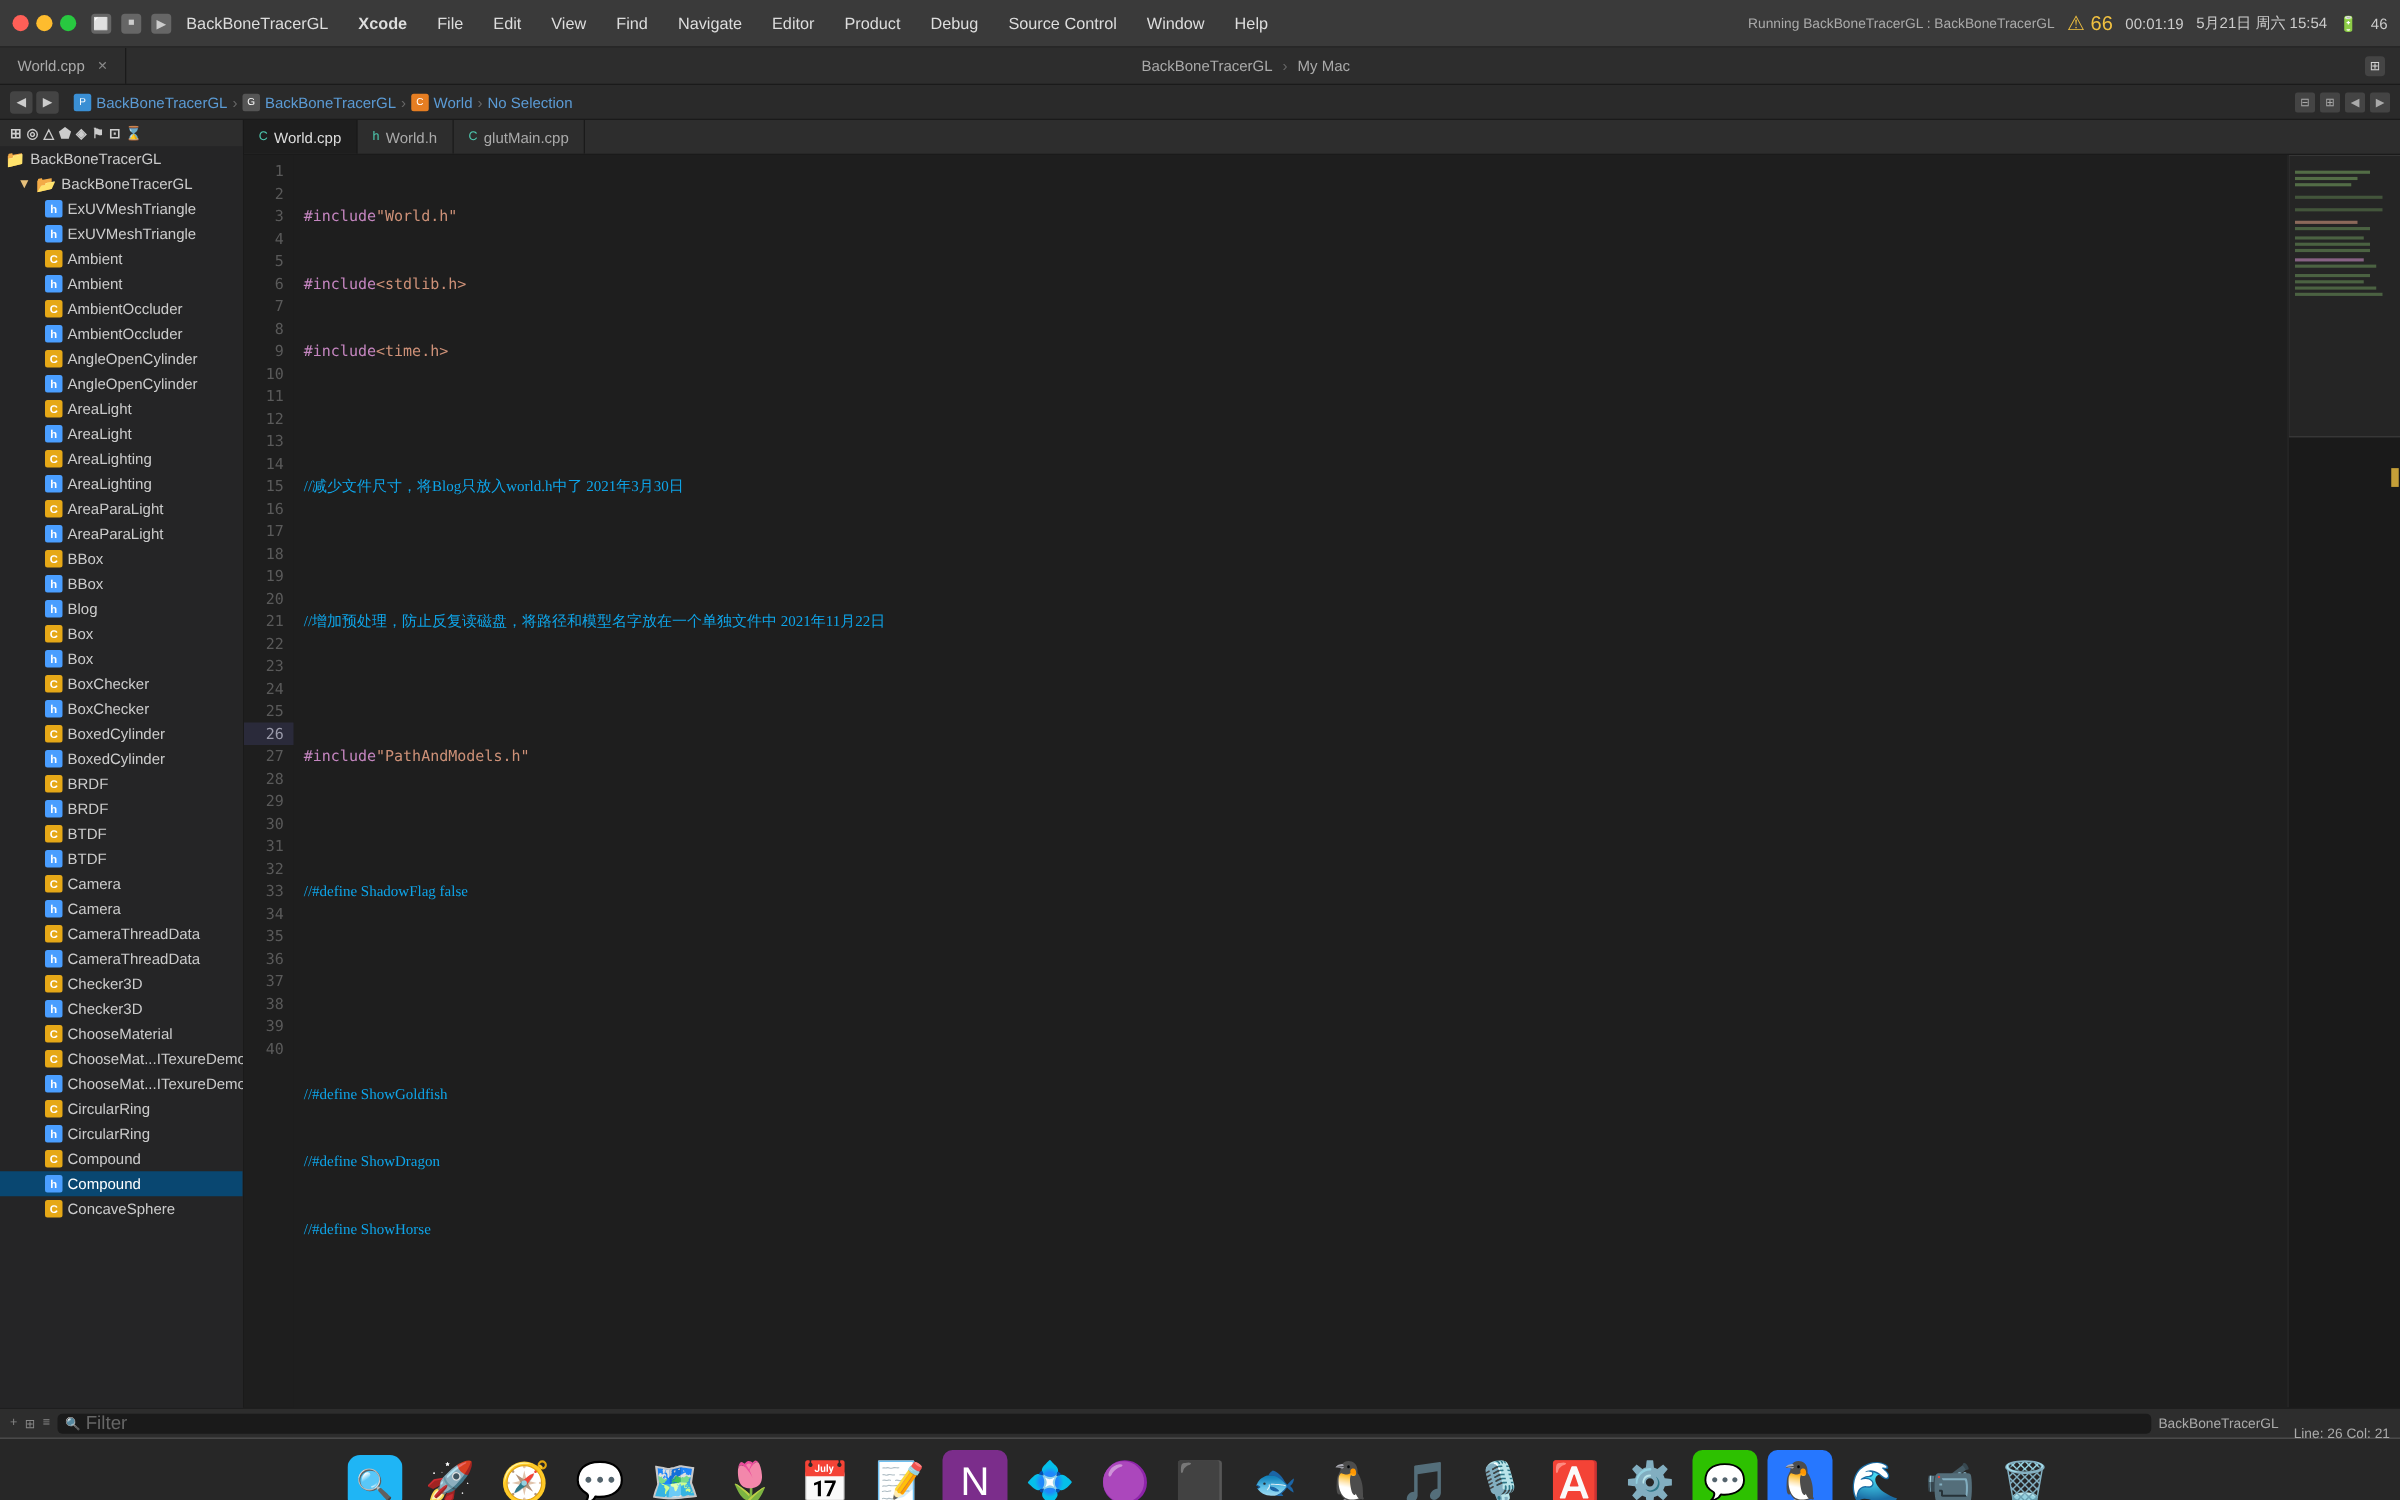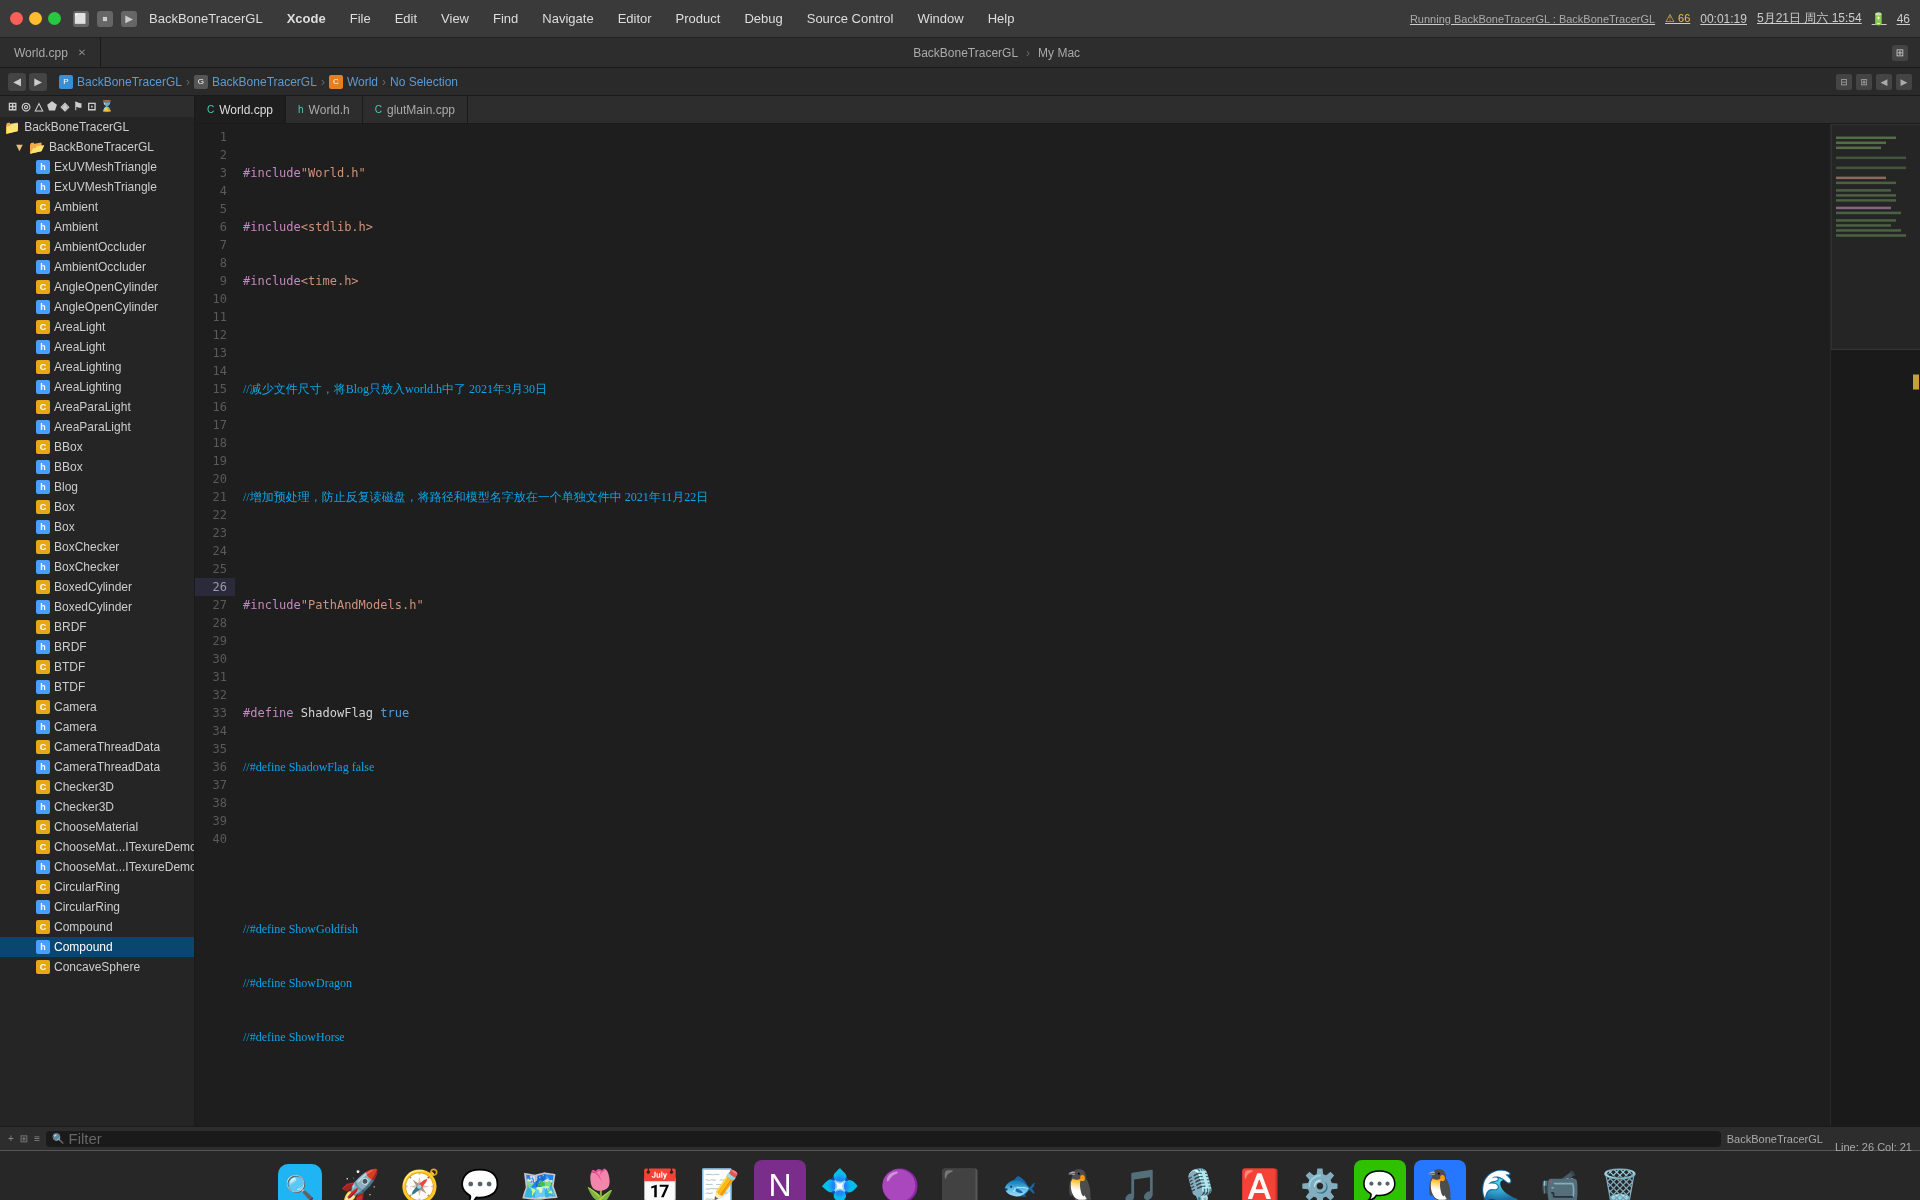--- a/index.html
+++ b/index.html
@@ -56,21 +56,20 @@
       color: #ddd;
     }
     .menu-item { cursor: pointer; padding: 2px 4px; }
     .title-bar-right {
       margin-left: auto;
       display: flex;
       align-items: center;
       gap: 10px;
       font-size: 12px;
       color: #ccc;
-      text-decoration: underline;
     }
 
     
     .tab-row {
       background: #2d2d2d;
       height: 30px;
       display: flex;
       align-items: stretch;
       border-bottom: 1px solid #1a1a1a;
     }
@@ -332,21 +331,21 @@
     <span class="menu-item">Source Control</span>
     <span class="menu-item">Window</span>
     <span class="menu-item">Help</span>
   </div>
 
   <div class="title-bar-right">
 
     <span style="color:#aaa; font-size:11px;">
       <span>Running BackBoneTracerGL : BackBoneTracerGL</span>
     </span>
-    <span style="color:#f0c040; font-size:11px;">⚠ 66</span>
+    <span style="color:#f0c040; font-size:16px;">⚠ 66</span>
     <span>00:01:19</span>
     <span>5月21日 周六  15:54</span>
     <span>🔋</span>
     <span>46</span>
   </div>
 </div>
 
 <div class="tab-row">
   <div class="tab">
     <span>World.cpp</span>
@@ -647,21 +646,20 @@
         <div class="code-line"><span class="c-include">#include</span> <span class="c-string">"World.h"</span></div>
         <div class="code-line"><span class="c-include">#include</span> <span class="c-string">&lt;stdlib.h&gt;</span></div>
         <div class="code-line"><span class="c-include">#include</span> <span class="c-string">&lt;time.h&gt;</span></div>
         <div class="code-line"></div>
         <div class="code-line"><span class="c-comment">//减少文件尺寸，将Blog只放入world.h中了 2021年3月30日</span></div>
         <div class="code-line"></div>
         <div class="code-line"><span class="c-comment">//增加预处理，防止反复读磁盘，将路径和模型名字放在一个单独文件中 2021年11月22日</span></div>
         <div class="code-line"></div>
         <div class="code-line"><span class="c-include">#include</span> <span class="c-string">"PathAndModels.h"</span></div>
         <div class="code-line"></div>
-        <div class="code-line"><span class="c-define">#define</span> <span class="c-normal"> ShadowFlag </span><span class="c-keyword">true</span></div>
         <div class="code-line"><span class="c-comment">//#define ShadowFlag false</span></div>
         <div class="code-line"></div>
         <div class="code-line"></div>
         <div class="code-line"><span class="c-comment">//#define ShowGoldfish</span></div>
         <div class="code-line"><span class="c-comment">//#define ShowDragon</span></div>
         <div class="code-line"><span class="c-comment">//#define ShowHorse</span></div>
         
         
         
         

